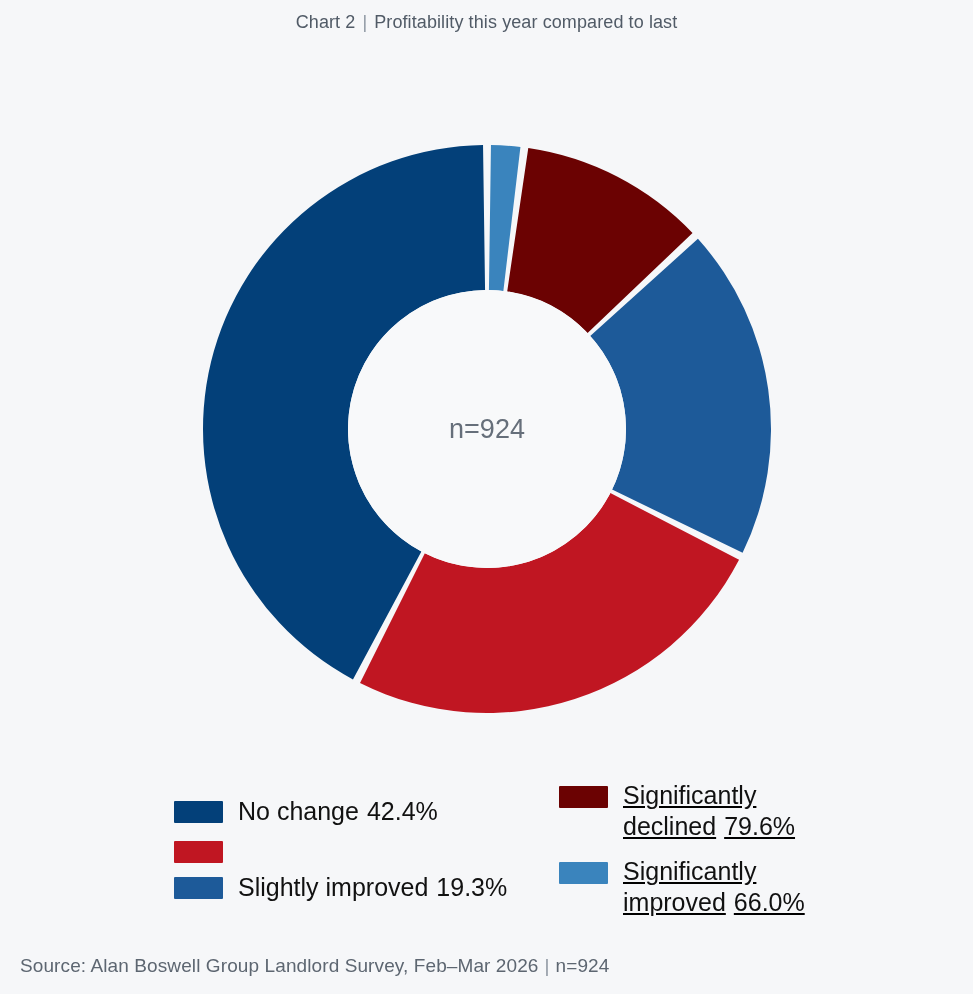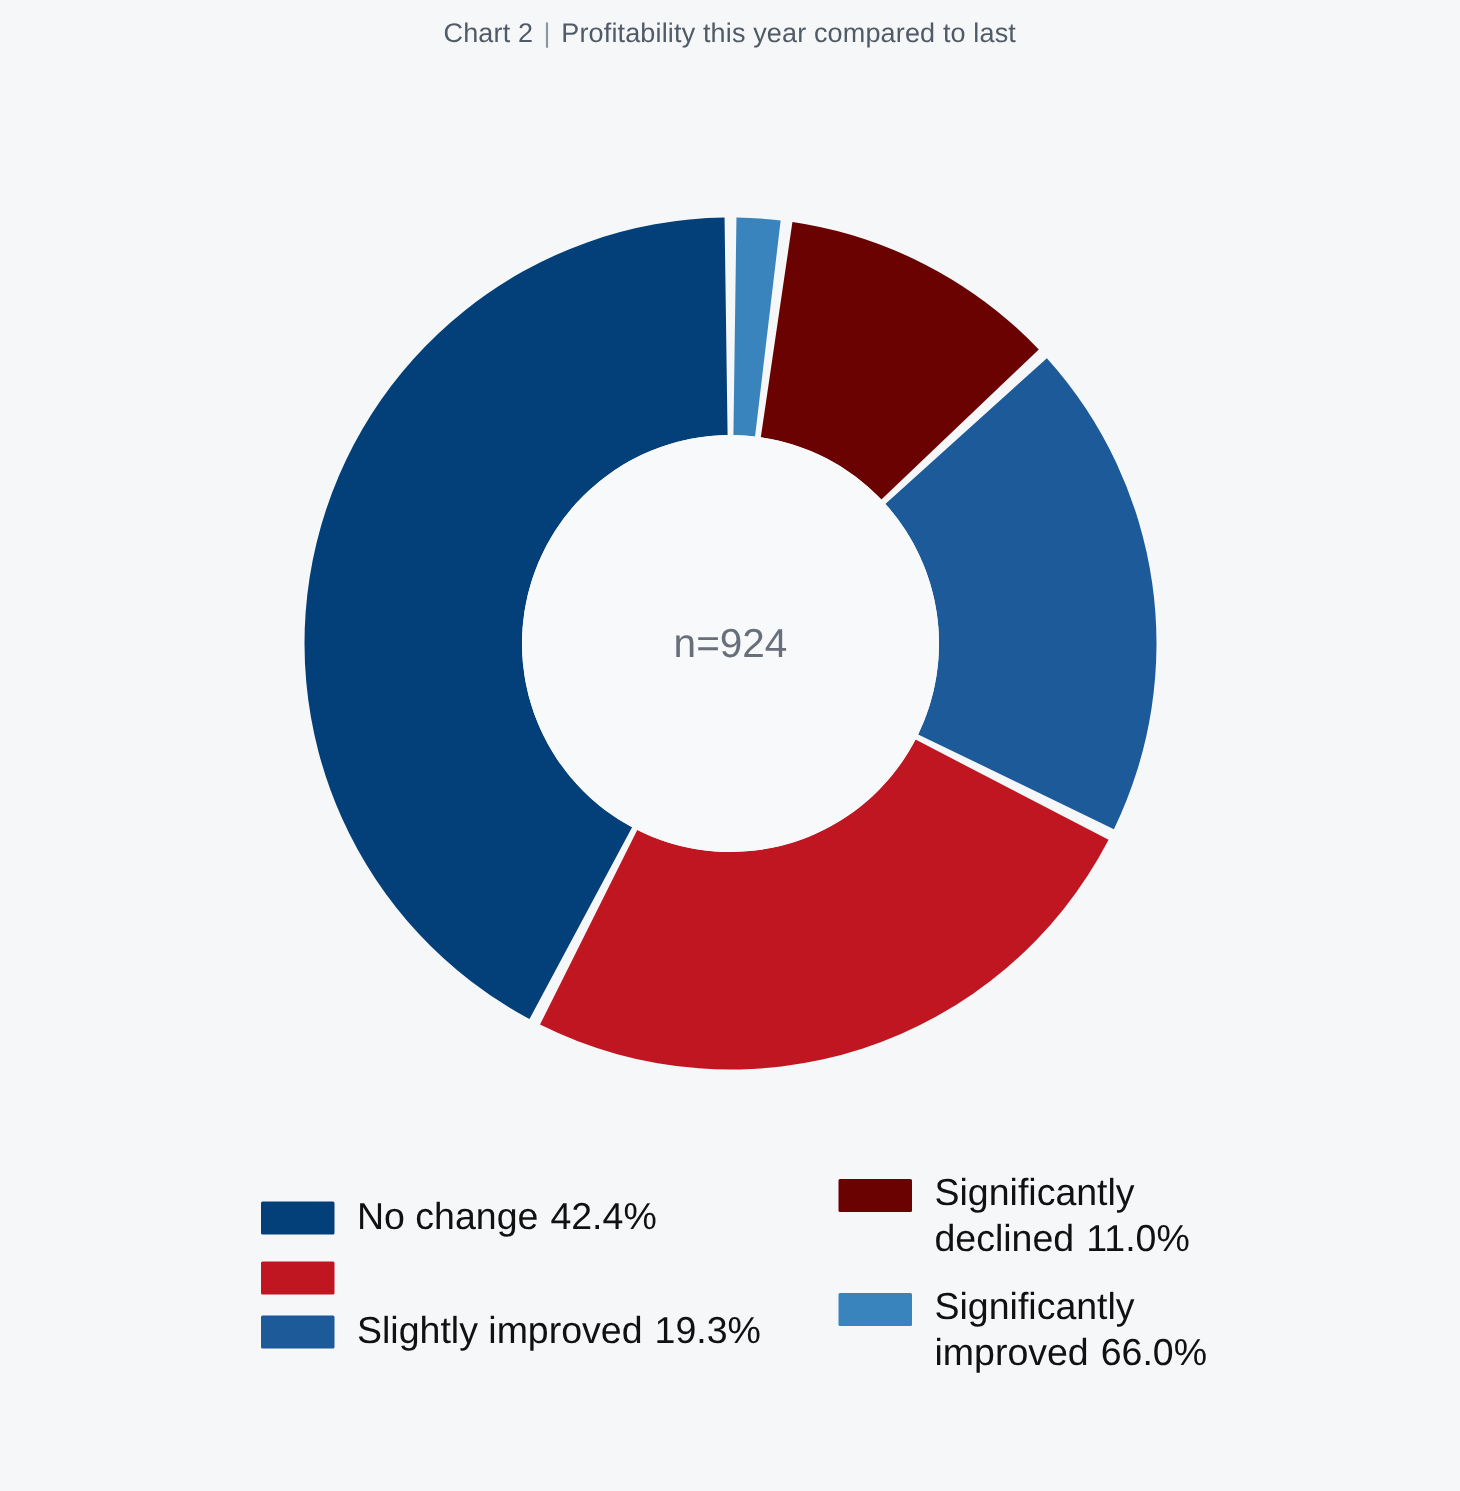--- a/index.html
+++ b/index.html
@@ -74,20 +74,21 @@
     display: flex;
     flex-direction: column;
   }
   .legend-col.col-left {
     width: 372px;
     padding-top: 18px;
   }
   .legend-col.col-right {
     width: 240px;
     padding-top: 2px;
+    text-decoration: underline;
   }
   .legend-item {
     display: flex;
     align-items: flex-start;
     margin-bottom: 9px;
   }
   .legend-col.col-right .legend-item {
     margin-bottom: 14px;
   }
   .swatch {
@@ -170,24 +171,27 @@
         </div>
         <div class="legend-item">
           <span class="swatch" style="background: rgb(29, 90, 153);"></span>
           <span class="legend-text"><span>Slightly improved</span><span class="pct">19.3%</span></span>
         </div>
       </div>
     <div class="legend-col col-right" id="legend-right">
         <div class="legend-item">
           <span class="swatch" style="background: rgb(107, 2, 2);"></span>
           <span class="legend-text"><span>Significantly
-declined</span><span class="pct">11.0%</span></span>
+declined</span><span class="pct">79.6%</span></span>
         </div>
         <div class="legend-item">
           <span class="swatch" style="background: rgb(58, 132, 189);"></span>
           <span class="legend-text"><span>Significantly
 improved</span><span class="pct">66.0%</span></span>
         </div>
       </div>
   </div>
 
+  <div class="source">
+    <span>Source: Alan Boswell Group Landlord Survey, Feb–Mar 2026</span><span class="src-sep">|</span><span>n=924</span>
+  </div>
 
 </div>
 
 </body></html>

